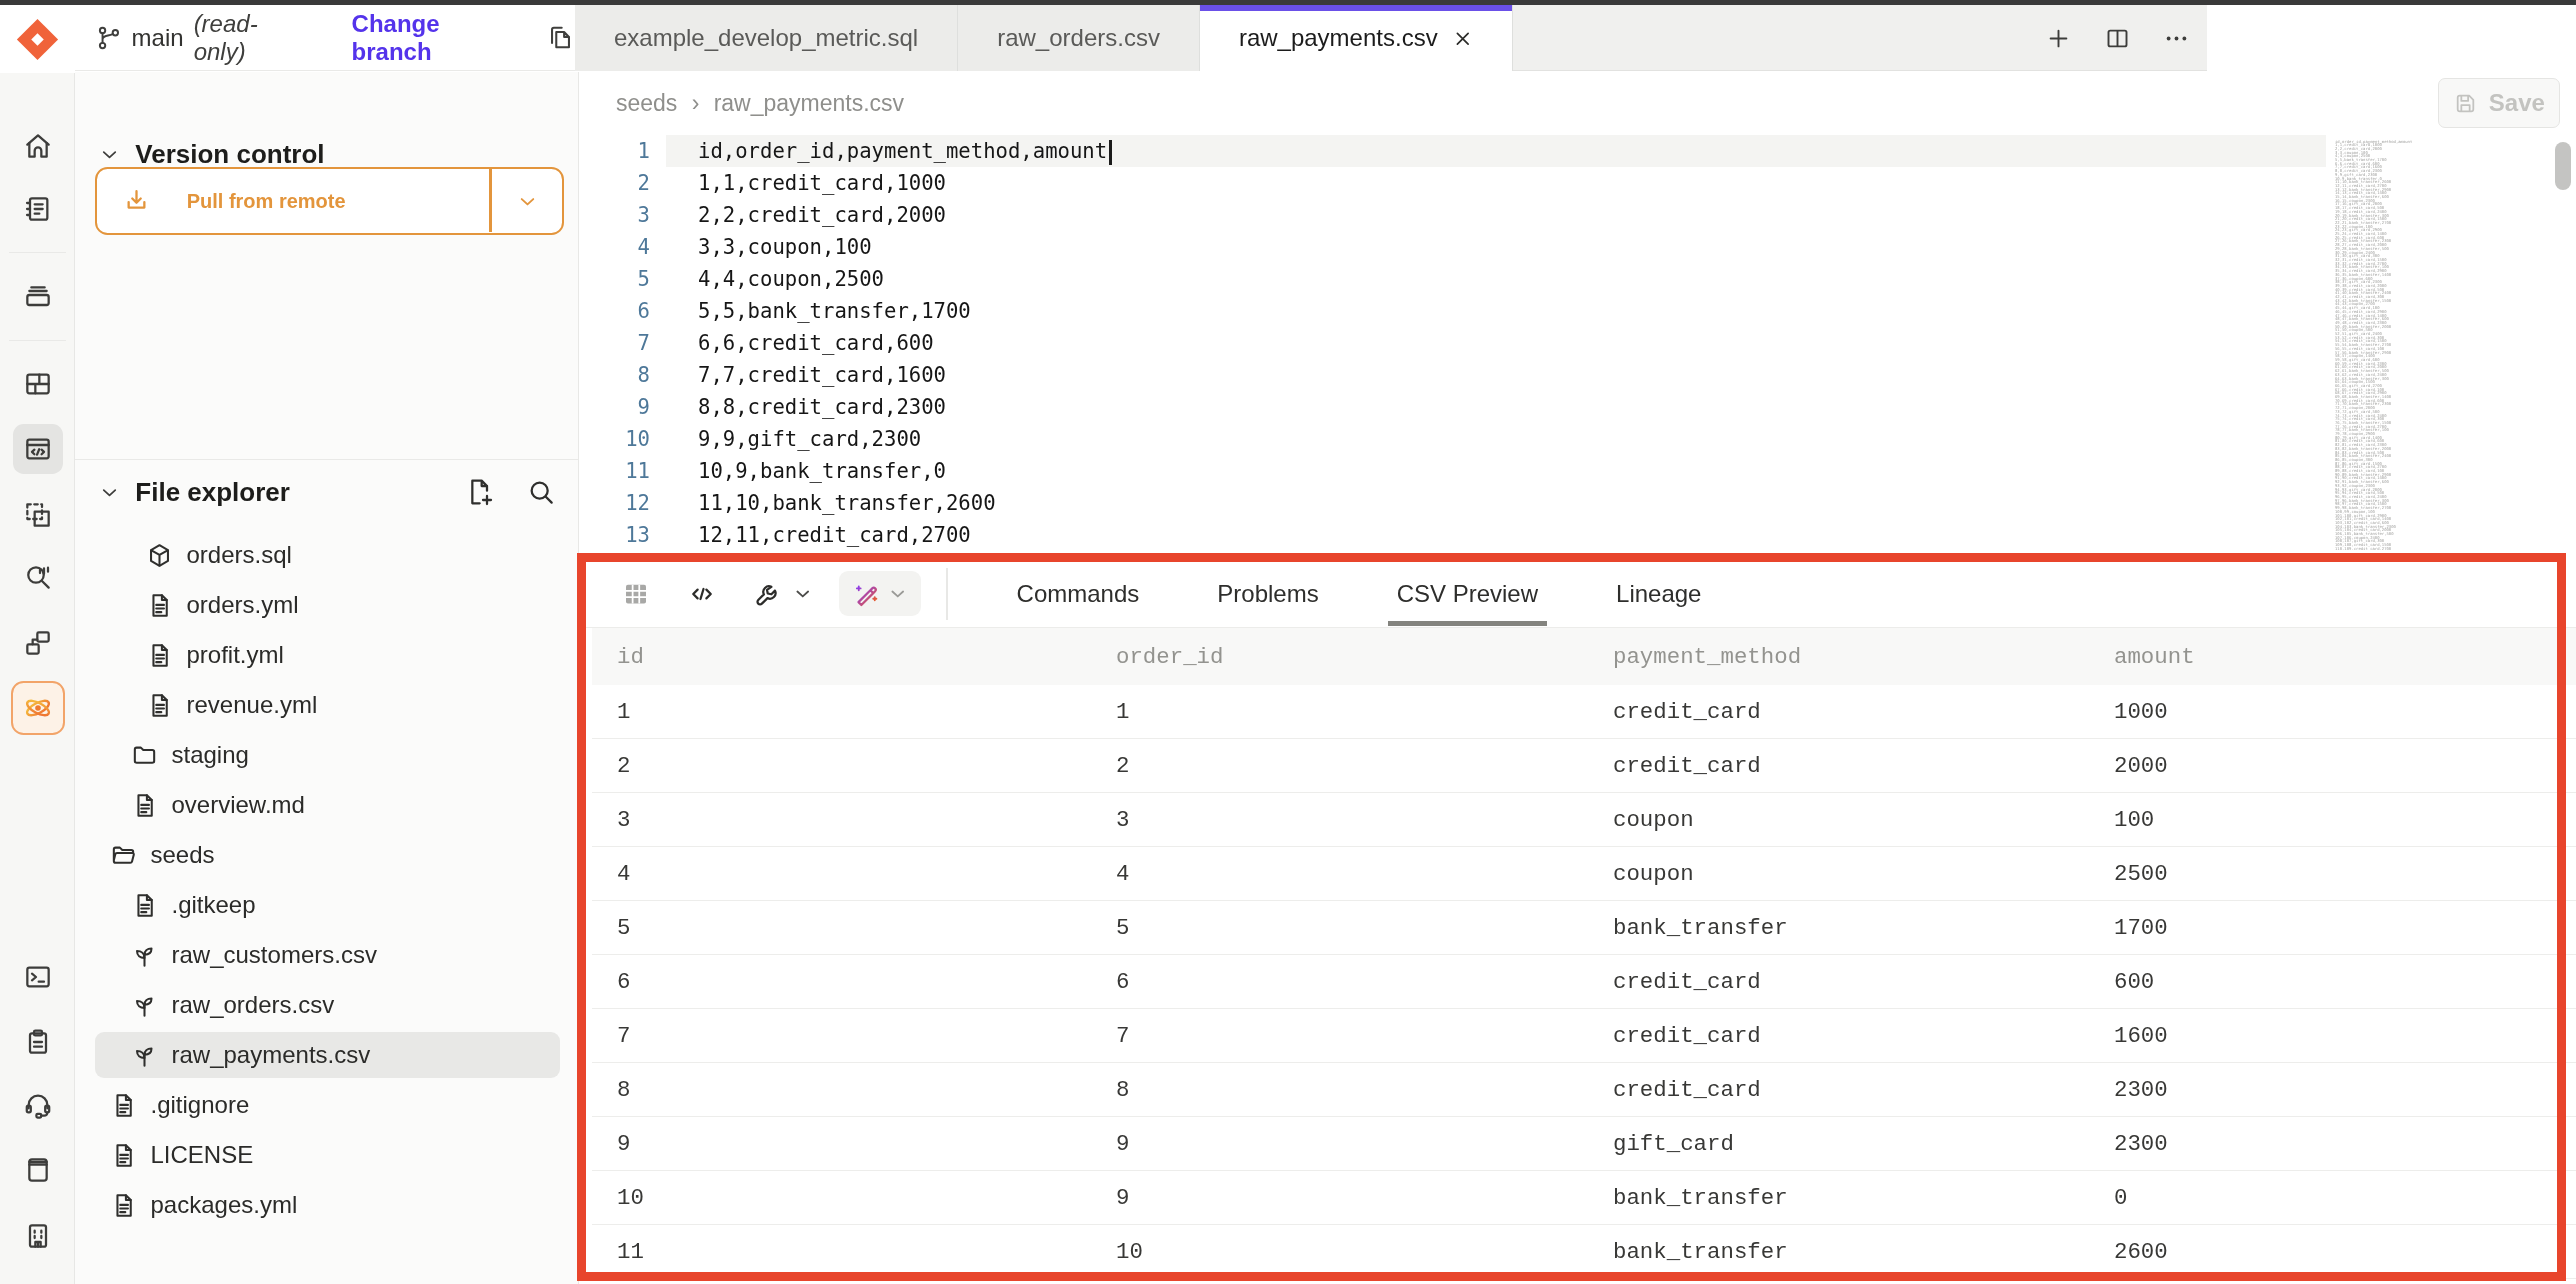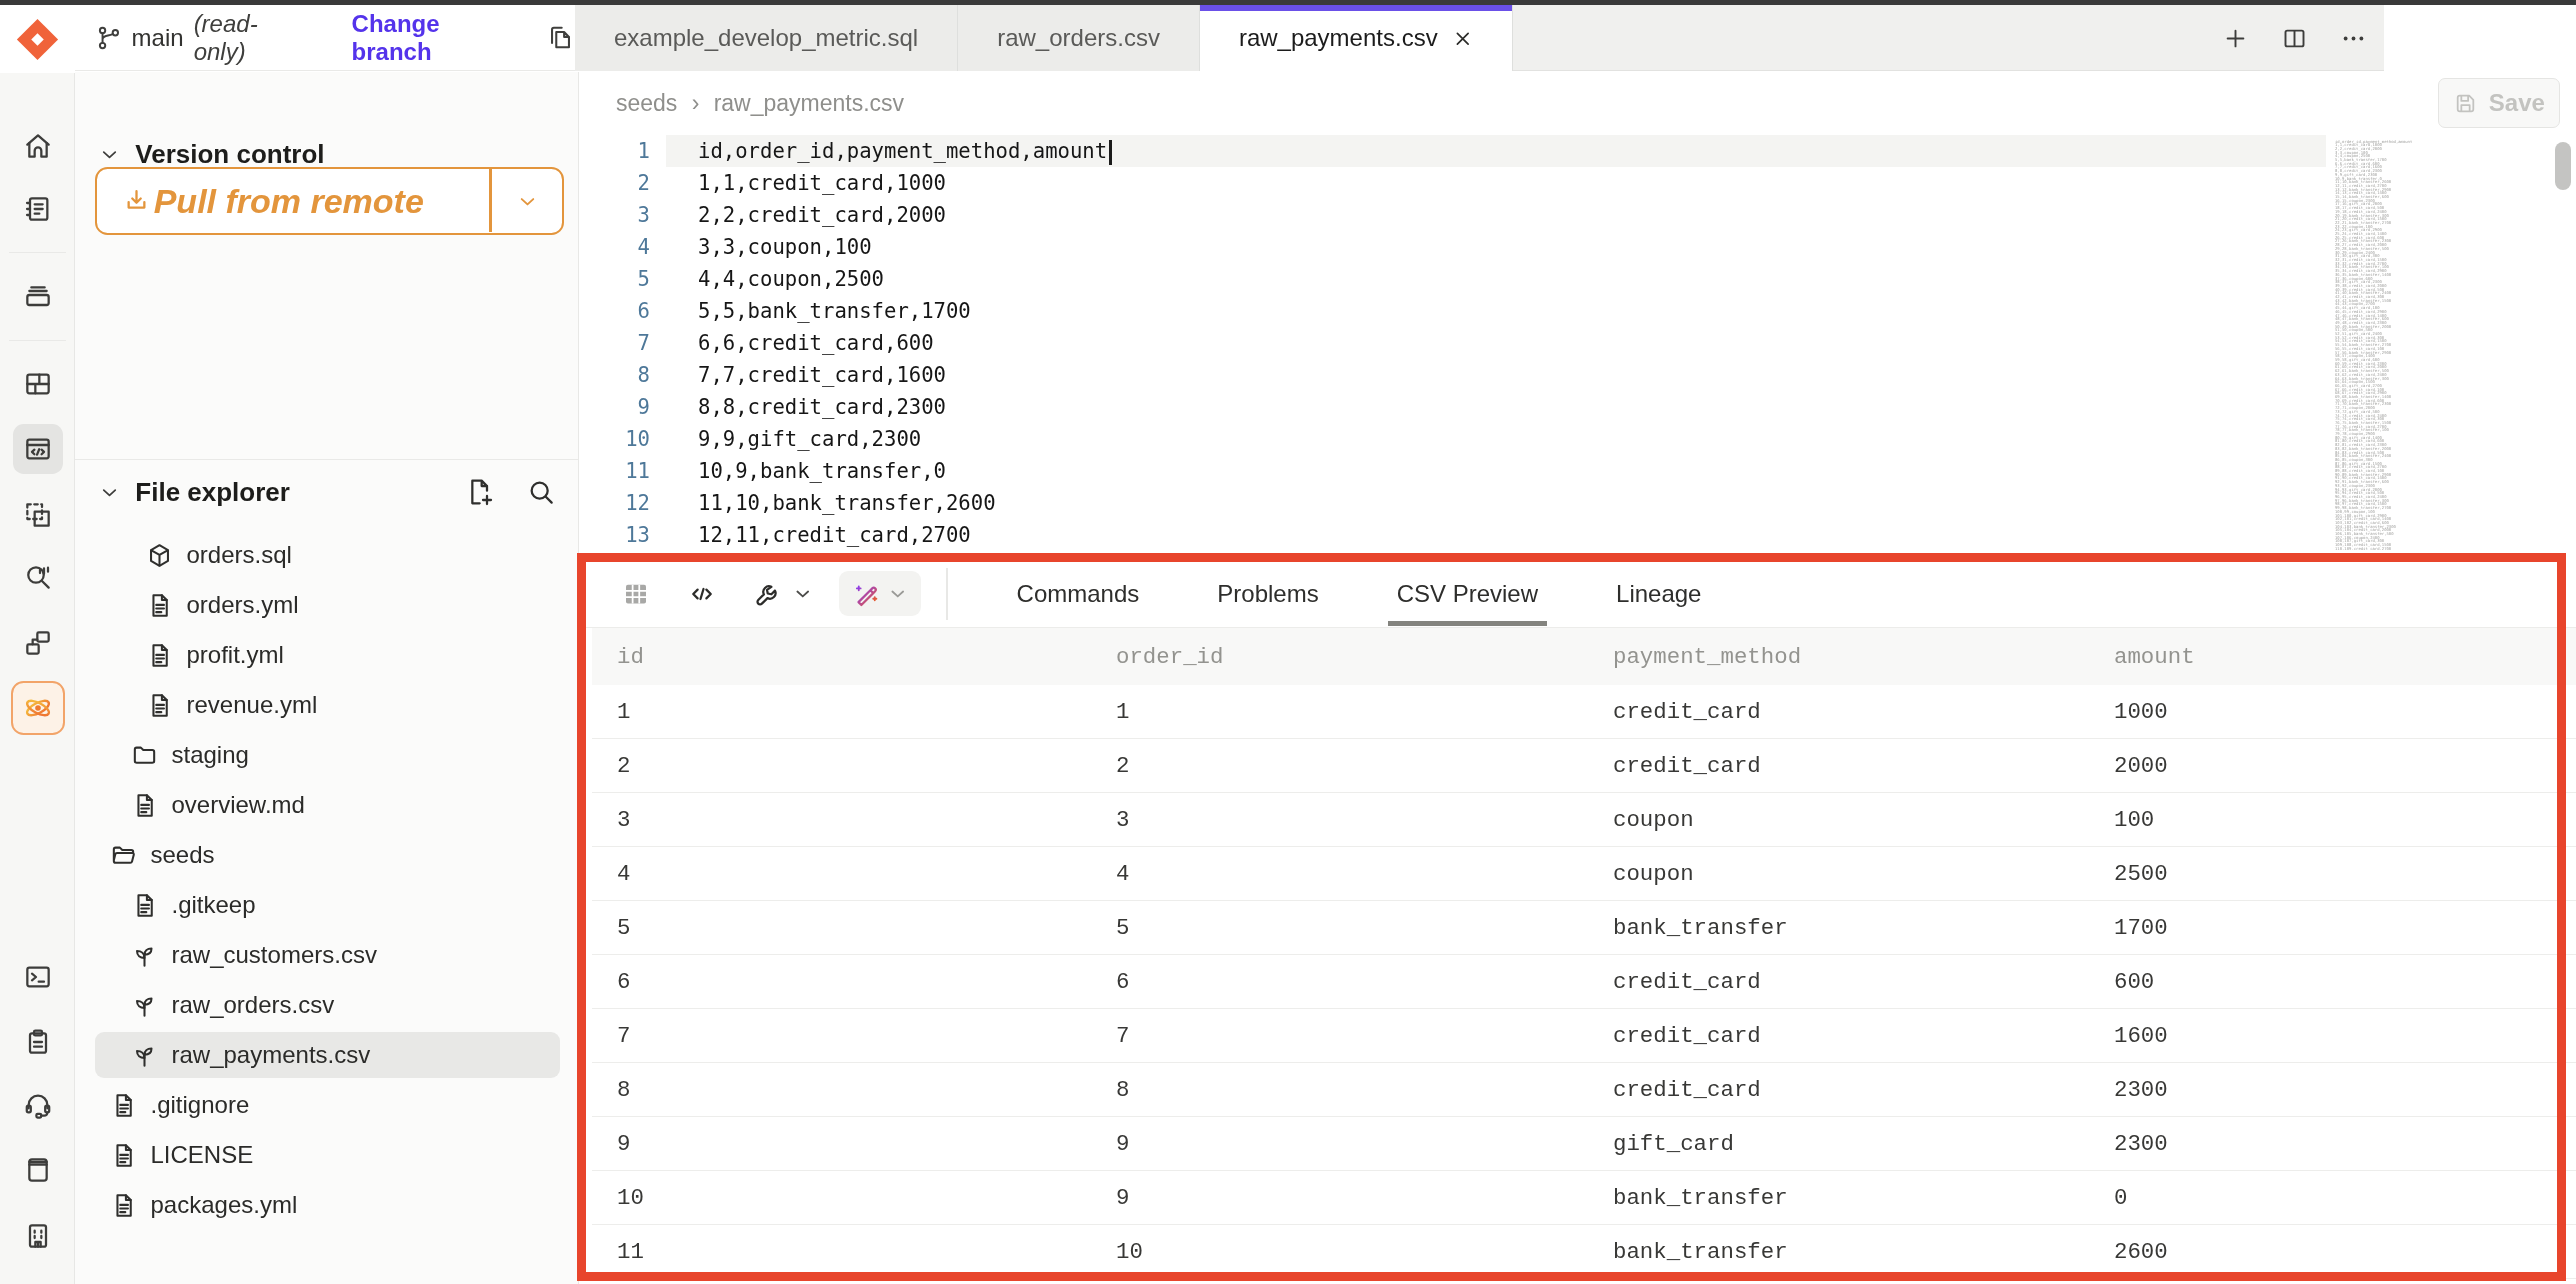--- a/index.html
+++ b/index.html
@@ -27,21 +27,21 @@
   .branch-bar { position:absolute; left:75px; top:5.4px; width:500px; height:66px; background:#fff;
     border-bottom:1.8px solid #e9e9e7; display:flex; align-items:center; }
   .branch-bar svg.git { width:30px; height:30px; margin-left:19.7px; color:#3f3f3d; }
   .branch-name { font-size:24px; color:#333331; margin-left:9px; }
   .branch-mode { font-size:24px; font-style:italic; color:#3f3f3d; margin-left:10px; }
   .change-branch { font-size:24px; font-weight:600; color:#5433eb; margin-left:50px; cursor:pointer; }
   .copy-btn { margin-left:32px; color:#3f3f3d; display:flex; }
   .copy-btn svg { width:29px; height:29px; }
 
   
-  .tab-bar { position:absolute; left:575px; top:5.4px; width:1809px; height:66px; background:#f0f0ee;
+  .tab-bar { position:absolute; left:575px; top:5.4px; width:1632px; height:66px; background:#f0f0ee;
     border-bottom:1.8px solid #e2e2e0; display:flex; }
   .ed-tab { height:66px; display:flex; align-items:center; justify-content:center; gap:14.3px;
     font-size:24px; color:#5a5a58; background:#ececea; border-right:1.8px solid #dedfdd;
     padding:0 39px; position:relative; cursor:pointer; white-space:nowrap; }
   .ed-tab.active { background:#ffffff; color:#1c1c1c; border-bottom:none; }
   .ed-tab.active::before { content:""; position:absolute; left:0; top:0; width:100%; height:5.4px; background:#6a50e8; }
   .ed-tab .close-x { width:21.5px; height:21.5px; color:#2c2c2a; display:flex; }
   .tabbar-actions { position:absolute; right:12.5px; top:0; height:66px; display:flex; align-items:center; gap:23px; color:#3d3d3b; }
   .tabbar-actions .tb-btn { width:36px; height:36px; display:flex; align-items:center; justify-content:center; cursor:pointer; }
   .tabbar-actions svg { width:27px; height:27px; }
@@ -49,21 +49,21 @@
   
   .left-panel { position:absolute; left:75px; top:72px; width:504px; height:1213px; background:#fbfbfa;
     border-right:1.8px solid #e8e8e6; }
   .section-header { position:absolute; left:0; width:100%; height:54px; display:flex; align-items:center; cursor:pointer; }
   .section-header .chev { width:23px; height:23px; color:#3d3d3b; margin-left:23px; }
   .section-header .sec-title { font-size:26px; font-weight:700; color:#1d1d1b; margin-left:14.3px; }
   .vc-header { top:55px; }
   .pull-btn { position:absolute; left:19.7px; top:95px; width:469px; height:68px; background:#fff;
     border:2.7px solid #e3953c; border-radius:12.5px; display:flex; align-items:center; color:#e3953c; cursor:pointer; }
   .pull-btn .dl-ic { width:29px; height:29px; margin-left:25px; }
-  .pull-btn .pull-label { font-size:34px; font-weight:600; margin-left:3px;font-style:italic; }
+  .pull-btn .pull-label { font-size:20px; font-weight:600; margin-left:36px; }
   .pull-btn .split-sep { position:absolute; right:70px; top:0; width:2.7px; height:63px; background:#e3953c; }
   .pull-btn .dd-chev { position:absolute; right:23px; width:23px; height:23px; }
   .fe-divider { position:absolute; left:0; top:387px; width:100%; border-top:1.8px solid #e9e9e7; }
   .fe-header { top:388px; height:64px; }
   .fe-actions { position:absolute; right:21.5px; top:0; height:100%; display:flex; align-items:center; gap:30px; color:#2f2f2d; }
   .fe-actions .fe-btn { width:32px; height:32px; cursor:pointer; }
   .fe-actions svg { width:29px; height:29px; }
 
   .file-tree { position:absolute; left:0; top:458px; width:100%; }
   .tree-item { position:relative; height:50px; display:flex; align-items:center; cursor:pointer; color:#2b2b29; }

